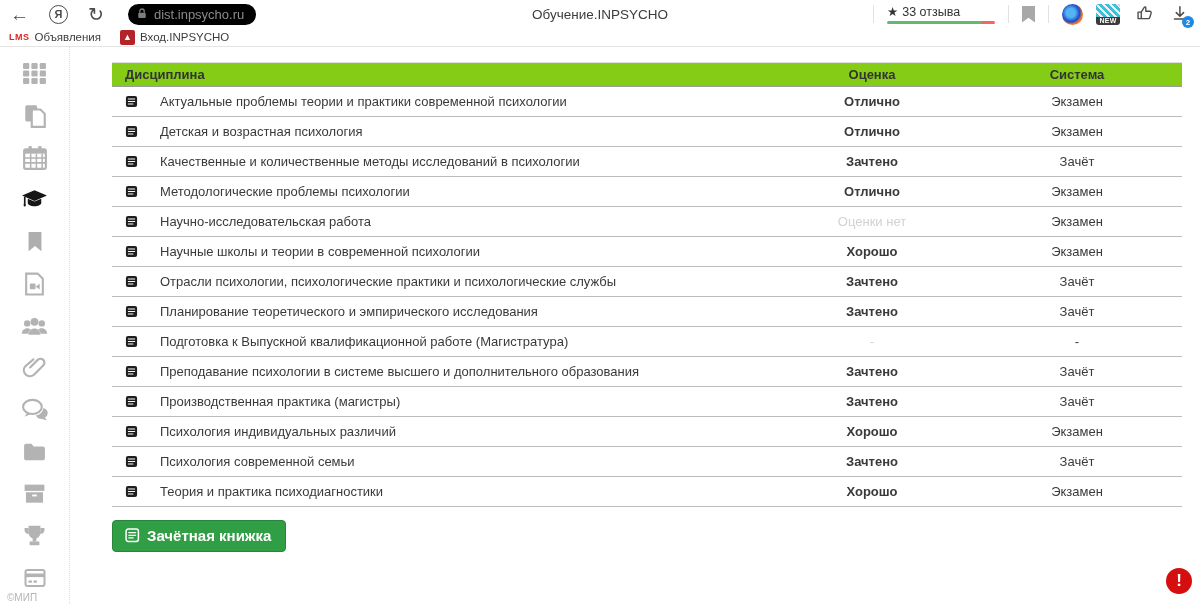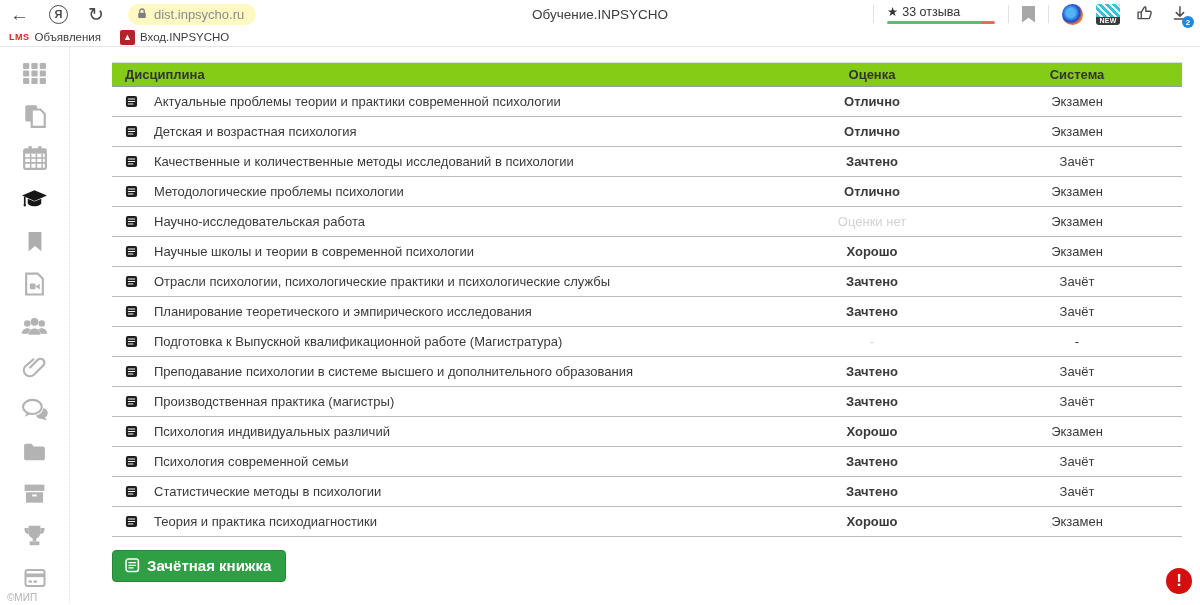--- a/index.html
+++ b/index.html
@@ -7,21 +7,21 @@
               font-family:"Liberation Sans", sans-serif; }
 
   
   .toolbar { height:28px; display:flex; align-items:center; padding:0 10px;
              background:#fff; position:relative; }
   .tb-left { display:flex; align-items:center; gap:20px; }
   .nav-ic { color:#4a4a4a; font-size:19px; line-height:1; cursor:pointer; }
   .ya-circle { width:19px; height:19px; border:1.6px solid #4a4a4a; border-radius:50%;
                display:flex; align-items:center; justify-content:center;
                font-size:11px; color:#4a4a4a; font-weight:bold; }
-  .url-pill { display:flex; align-items:flex-start; gap:6px; background:#fef9c3;
+  .url-pill { display:flex; align-items:flex-start; gap:6px; background:#000000;
               border-radius:12px; padding:3px 12px 3px 8px; margin-left:4px; }
   .url-text { font-size:13px; color:#8b8b8b; }
   .page-title { position:absolute; left:50%; transform:translateX(-50%);
                 font-size:13.5px; color:#3c3c3c; }
   .tb-right { margin-left:auto; display:flex; align-items:center; gap:13px; }
   .vsep { width:1px; height:18px; background:#e2e2e2; }
   .reviews { display:flex; flex-direction:column; gap:2px; cursor:pointer; }
   .reviews-top { display:flex; align-items:center; gap:4px; font-size:12.5px; color:#333; }
   .rate-bar { height:3px; width:108px; border-radius:2px; overflow:hidden; display:flex; }
   .rate-bar .g { flex:0 0 87%; }
@@ -54,21 +54,21 @@
   .sb-ic { width:27px; height:27px; display:flex; align-items:center; justify-content:center; cursor:pointer; }
   .copyright { position:absolute; left:7px; bottom:1px; font-size:10px; color:#b5b5b5; }
 
   .main { flex:1; padding:15px 0 0 42px; }
   table.grades { width:1070px; border-collapse:collapse; font-size:13px; }
   .grades thead th { background:#84cc16; border-top:1px solid #e0e0e0; border-bottom:1px solid #9c9c9c;
                      height:24px; font-weight:bold; color:#333; }
   .grades thead th:first-child { text-align:left; padding-left:13px; }
   .grades td { height:30px; border-bottom:1px solid #bcbcbc; color:#3a3a3a; }
   .c-disc { padding-left:13px; width:660px; }
-  .c-disc .txt { margin-left:16px; }
+  .c-disc .txt { margin-left:22px; }
   .c-grade { width:200px; text-align:center; font-weight:bold; color:#1c1c1c; }
   .c-sys  { width:210px; text-align:center; color:#d2d2d2; }
   .muted { color:#d2d2d2 !important; font-weight:normal; }
   .bookic { vertical-align:-2px; }
 
   .gradebook-btn { margin-top:13px; display:inline-flex; align-items:center; gap:7px;
                    background:#2f9e44; border:1px solid #28863a; border-radius:4px;
                    color:#fff; font-weight:bold; font-size:15px; padding:6px 14px 7px 12px;
                    cursor:pointer; font-family:inherit; }
   .alert-circle { position:fixed; right:8px; bottom:11px; width:26px; height:26px; border-radius:50%;
@@ -385,30 +385,20 @@
     <td class="c-disc">
       <svg class="bookic" width="13" height="13" viewBox="0 0 14 14">
         <rect x="1" y="1" width="12" height="12" rx="2.2" fill="#1e1e1e"></rect>
         <path d="M3.6 4.4 h6.8 M3.6 6.9 h6.8 M3.6 9.7 h5" stroke="#fff" stroke-width="1.1" stroke-linecap="round"></path>
       </svg><span class="txt">Психология современной семьи</span>
     </td>
     <td class="c-grade">Зачтено</td>
     <td class="c-sys">Зачёт</td>
   </tr>
 
-  <tr>
-    <td class="c-disc">
-      <svg class="bookic" width="13" height="13" viewBox="0 0 14 14">
-        <rect x="1" y="1" width="12" height="12" rx="2.2" fill="#1e1e1e"></rect>
-        <path d="M3.6 4.4 h6.8 M3.6 6.9 h6.8 M3.6 9.7 h5" stroke="#fff" stroke-width="1.1" stroke-linecap="round"></path>
-      </svg><span class="txt">Статистические методы в психологии</span>
-    </td>
-    <td class="c-grade">Зачтено</td>
-    <td class="c-sys">Зачёт</td>
-  </tr>
 
   <tr>
     <td class="c-disc">
       <svg class="bookic" width="13" height="13" viewBox="0 0 14 14">
         <rect x="1" y="1" width="12" height="12" rx="2.2" fill="#1e1e1e"></rect>
         <path d="M3.6 4.4 h6.8 M3.6 6.9 h6.8 M3.6 9.7 h5" stroke="#fff" stroke-width="1.1" stroke-linecap="round"></path>
       </svg><span class="txt">Теория и практика психодиагностики</span>
     </td>
     <td class="c-grade">Хорошо</td>
     <td class="c-sys">Экзамен</td>

